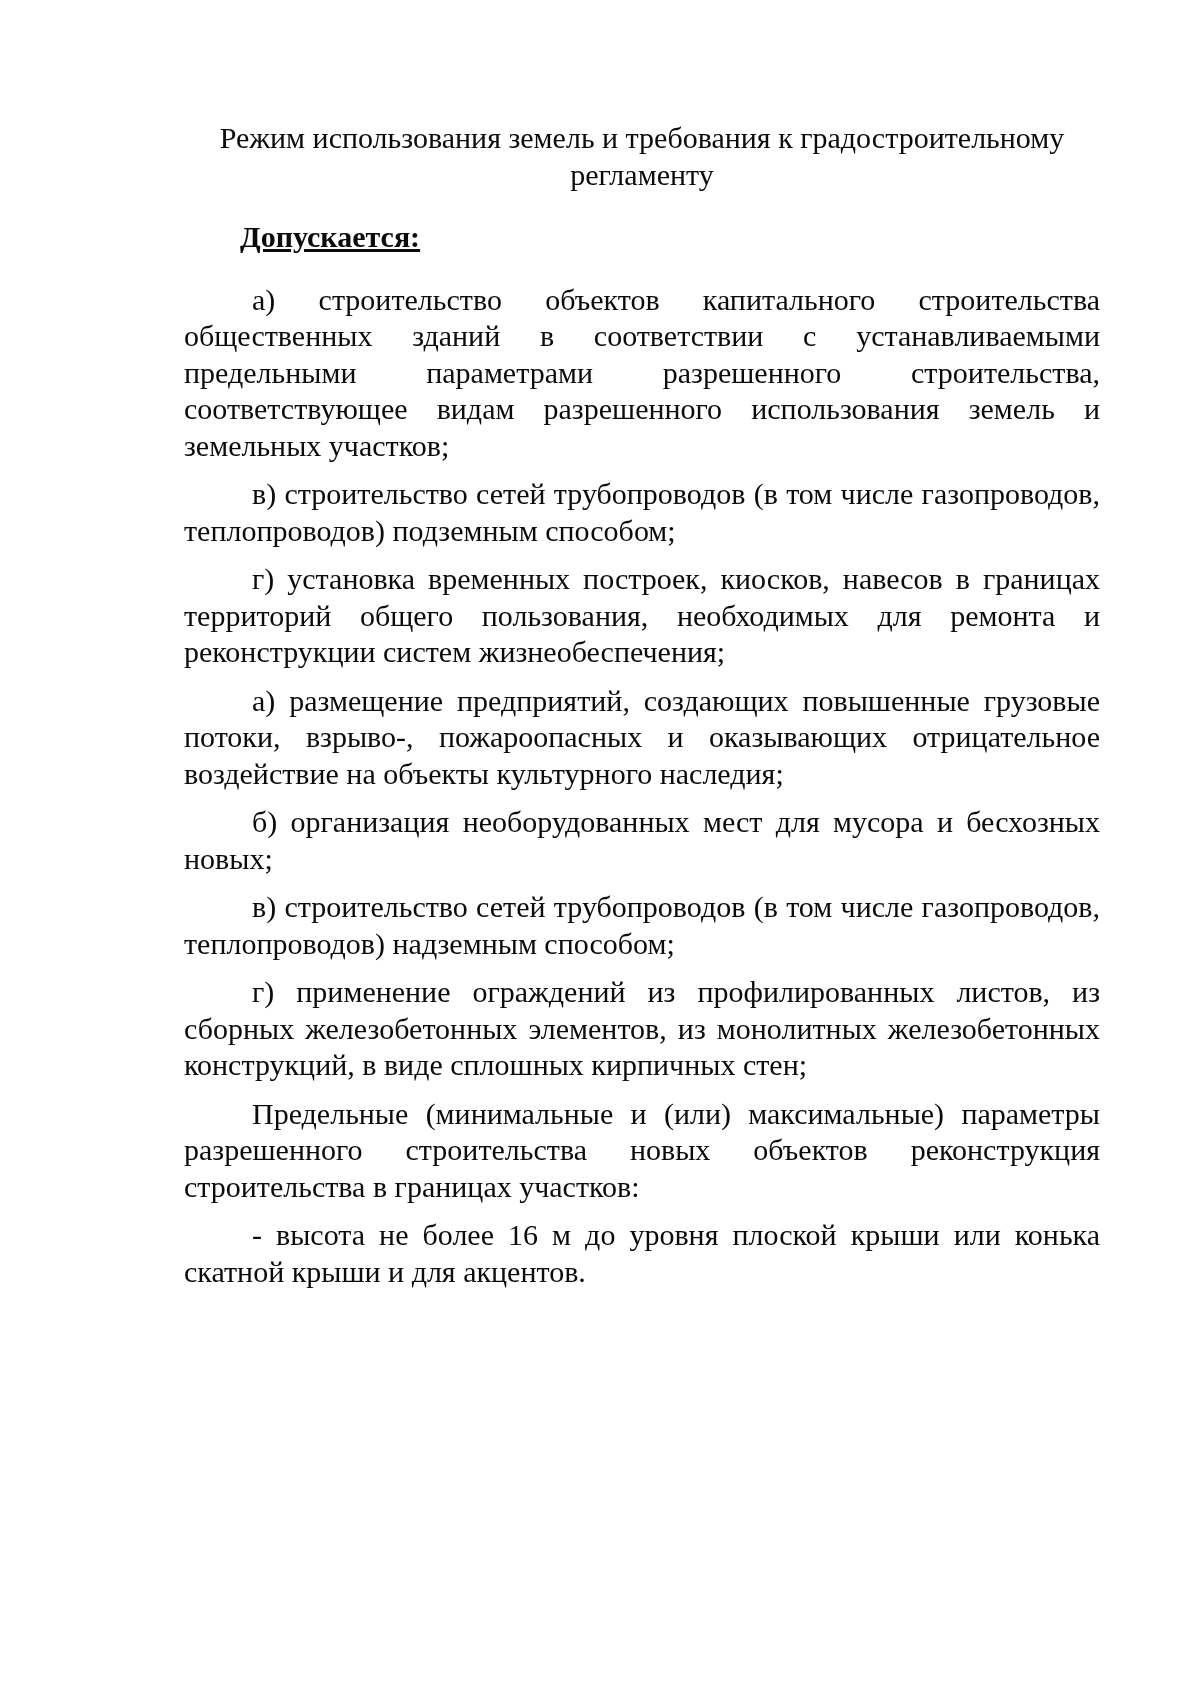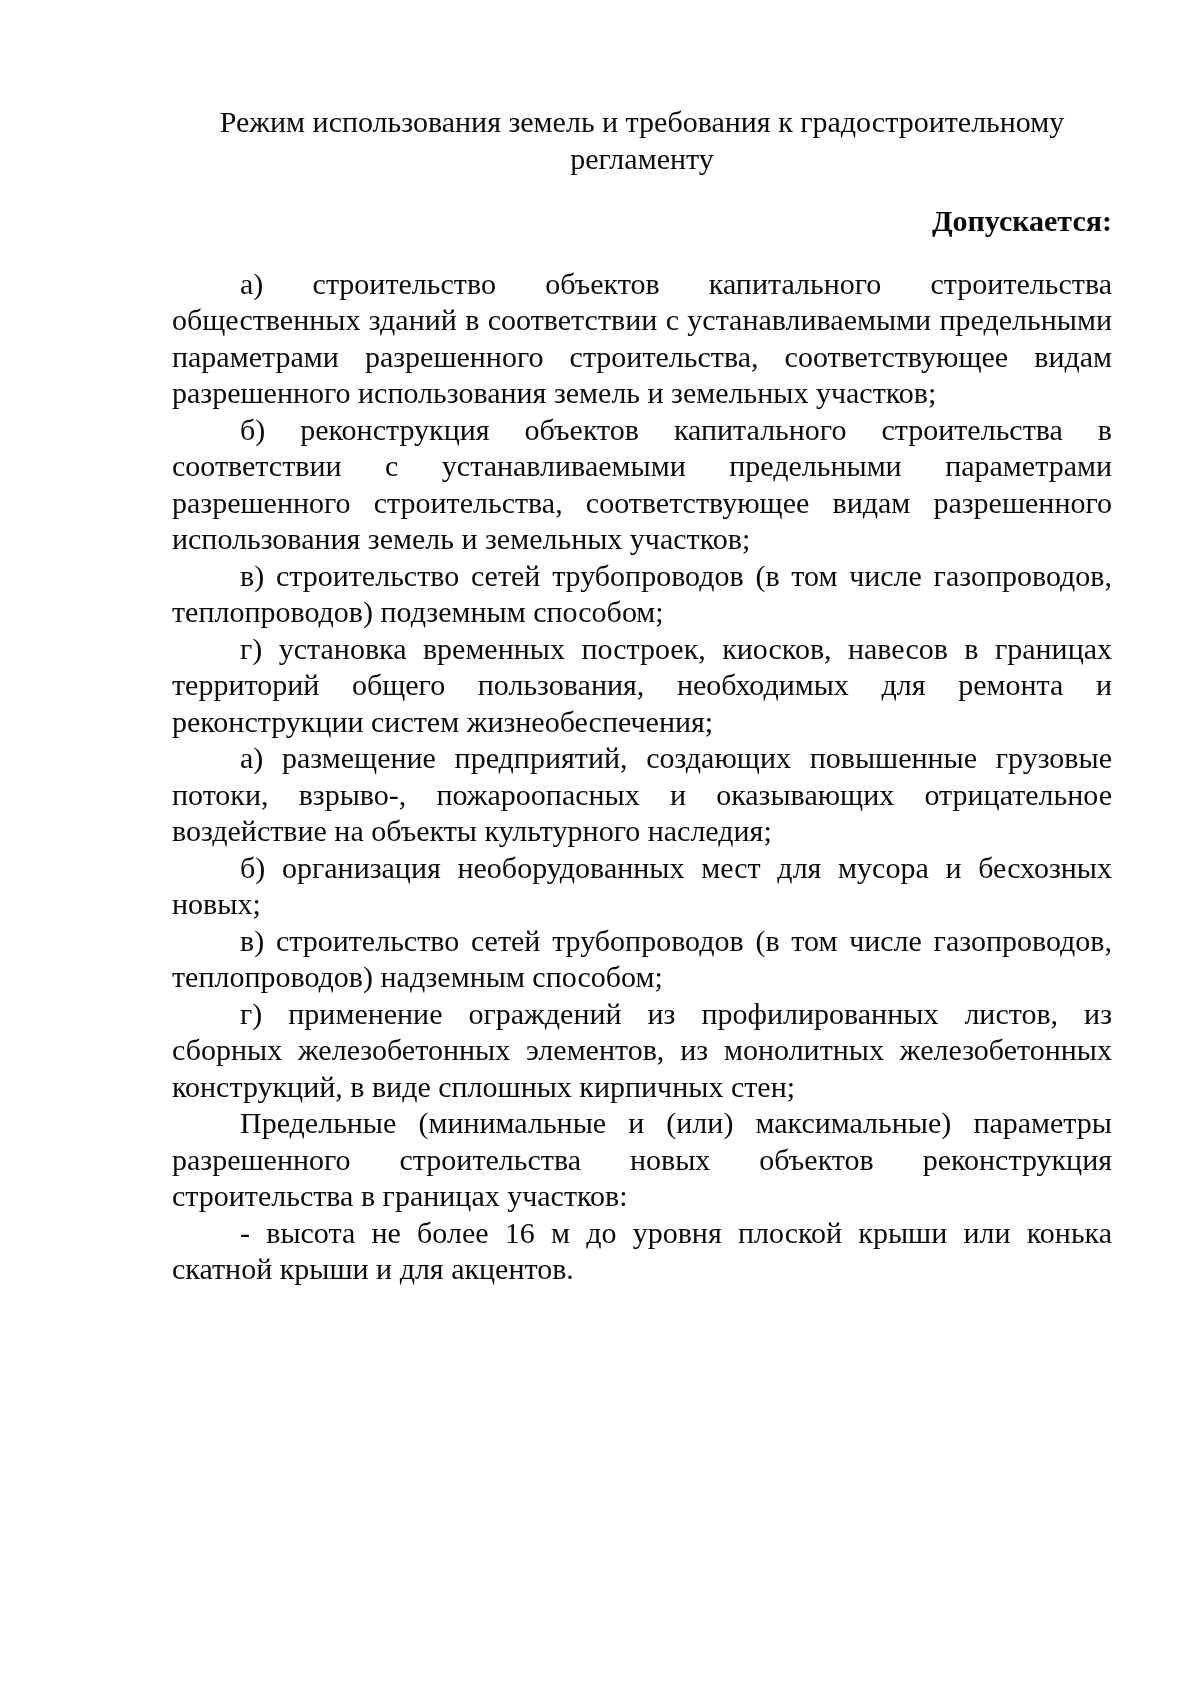--- a/index.html
+++ b/index.html
@@ -14,58 +14,58 @@
     margin: 0 auto;
     background: #ffffff;
     overflow: hidden;
     font-family: "Liberation Serif", "DejaVu Serif", serif;
     color: #0b0b0b;
     font-size: 30px;
     line-height: 36.5px;
   }
   .content {
     position: absolute;
-    top: 104px;
+    top: 120px;
     left: 172px;
     width: 940px;
   }
   .doc-title {
     text-align: center;
     margin: 0 0 26px 0;
     font-weight: normal;
   }
   .doc-title .title-line {
     text-align: center;
   }
   .section-heading {
     font-weight: bold;
     margin: 26px 0;
     text-indent: 68px;
-    text-align: right;
+    text-align: left;
+    text-decoration: underline;
   }
   .para {
-    margin: 0;
+    margin: 12px;
     text-indent: 68px;
     text-align: justify;
   }
 </style>
 </head>
 <body>
 
 <div class="page">
   <div class="content">
 
     <div class="doc-title">
       <div class="title-line">Режим использования земель и требования к градостроительному регламенту</div>
     </div>
 
     <p class="section-heading">Допускается:</p>
 
     <p class="para">а) строительство объектов капитального строительства общественных зданий в соответствии с устанавливаемыми предельными параметрами разрешенного строительства, соответствующее видам разрешенного использования земель и земельных участков;</p>
-    <p class="para">б) реконструкция объектов капитального строительства в соответствии с устанавливаемыми предельными параметрами разрешенного строительства, соответствующее видам разрешенного использования земель и земельных участков;</p>
     <p class="para">в) строительство сетей трубопроводов (в том числе газопроводов, теплопроводов) подземным способом;</p>
     <p class="para">г) установка временных построек, киосков, навесов в границах территорий общего пользования, необходимых для ремонта и реконструкции систем жизнеобеспечения;</p>
 
 
     <p class="para">а) размещение предприятий, создающих повышенные грузовые потоки, взрыво-, пожароопасных и оказывающих отрицательное воздействие на объекты культурного наследия;</p>
     <p class="para">б) организация необорудованных мест для мусора и бесхозных новых;</p>
     <p class="para">в) строительство сетей трубопроводов (в том числе газопроводов, теплопроводов) надземным способом;</p>
     <p class="para">г) применение ограждений из профилированных листов, из сборных железобетонных элементов, из монолитных железобетонных конструкций, в виде сплошных кирпичных стен;</p>
     <p class="para">Предельные (минимальные и (или) максимальные) параметры разрешенного строительства новых объектов реконструкция строительства в границах участков:</p>
     <p class="para">- высота не более 16 м до уровня плоской крыши или конька скатной крыши и для акцентов.</p>

